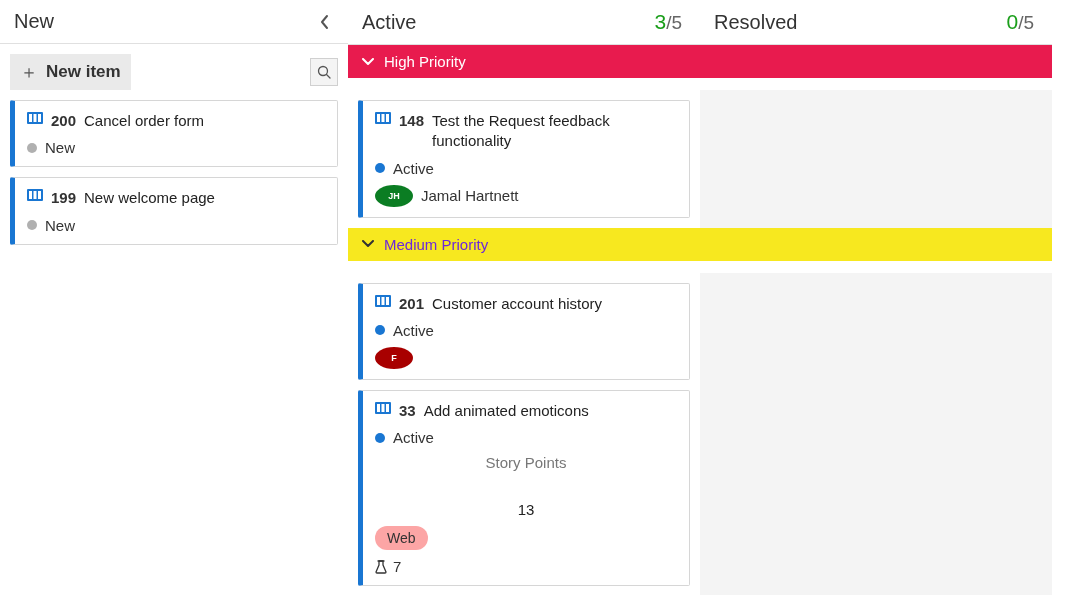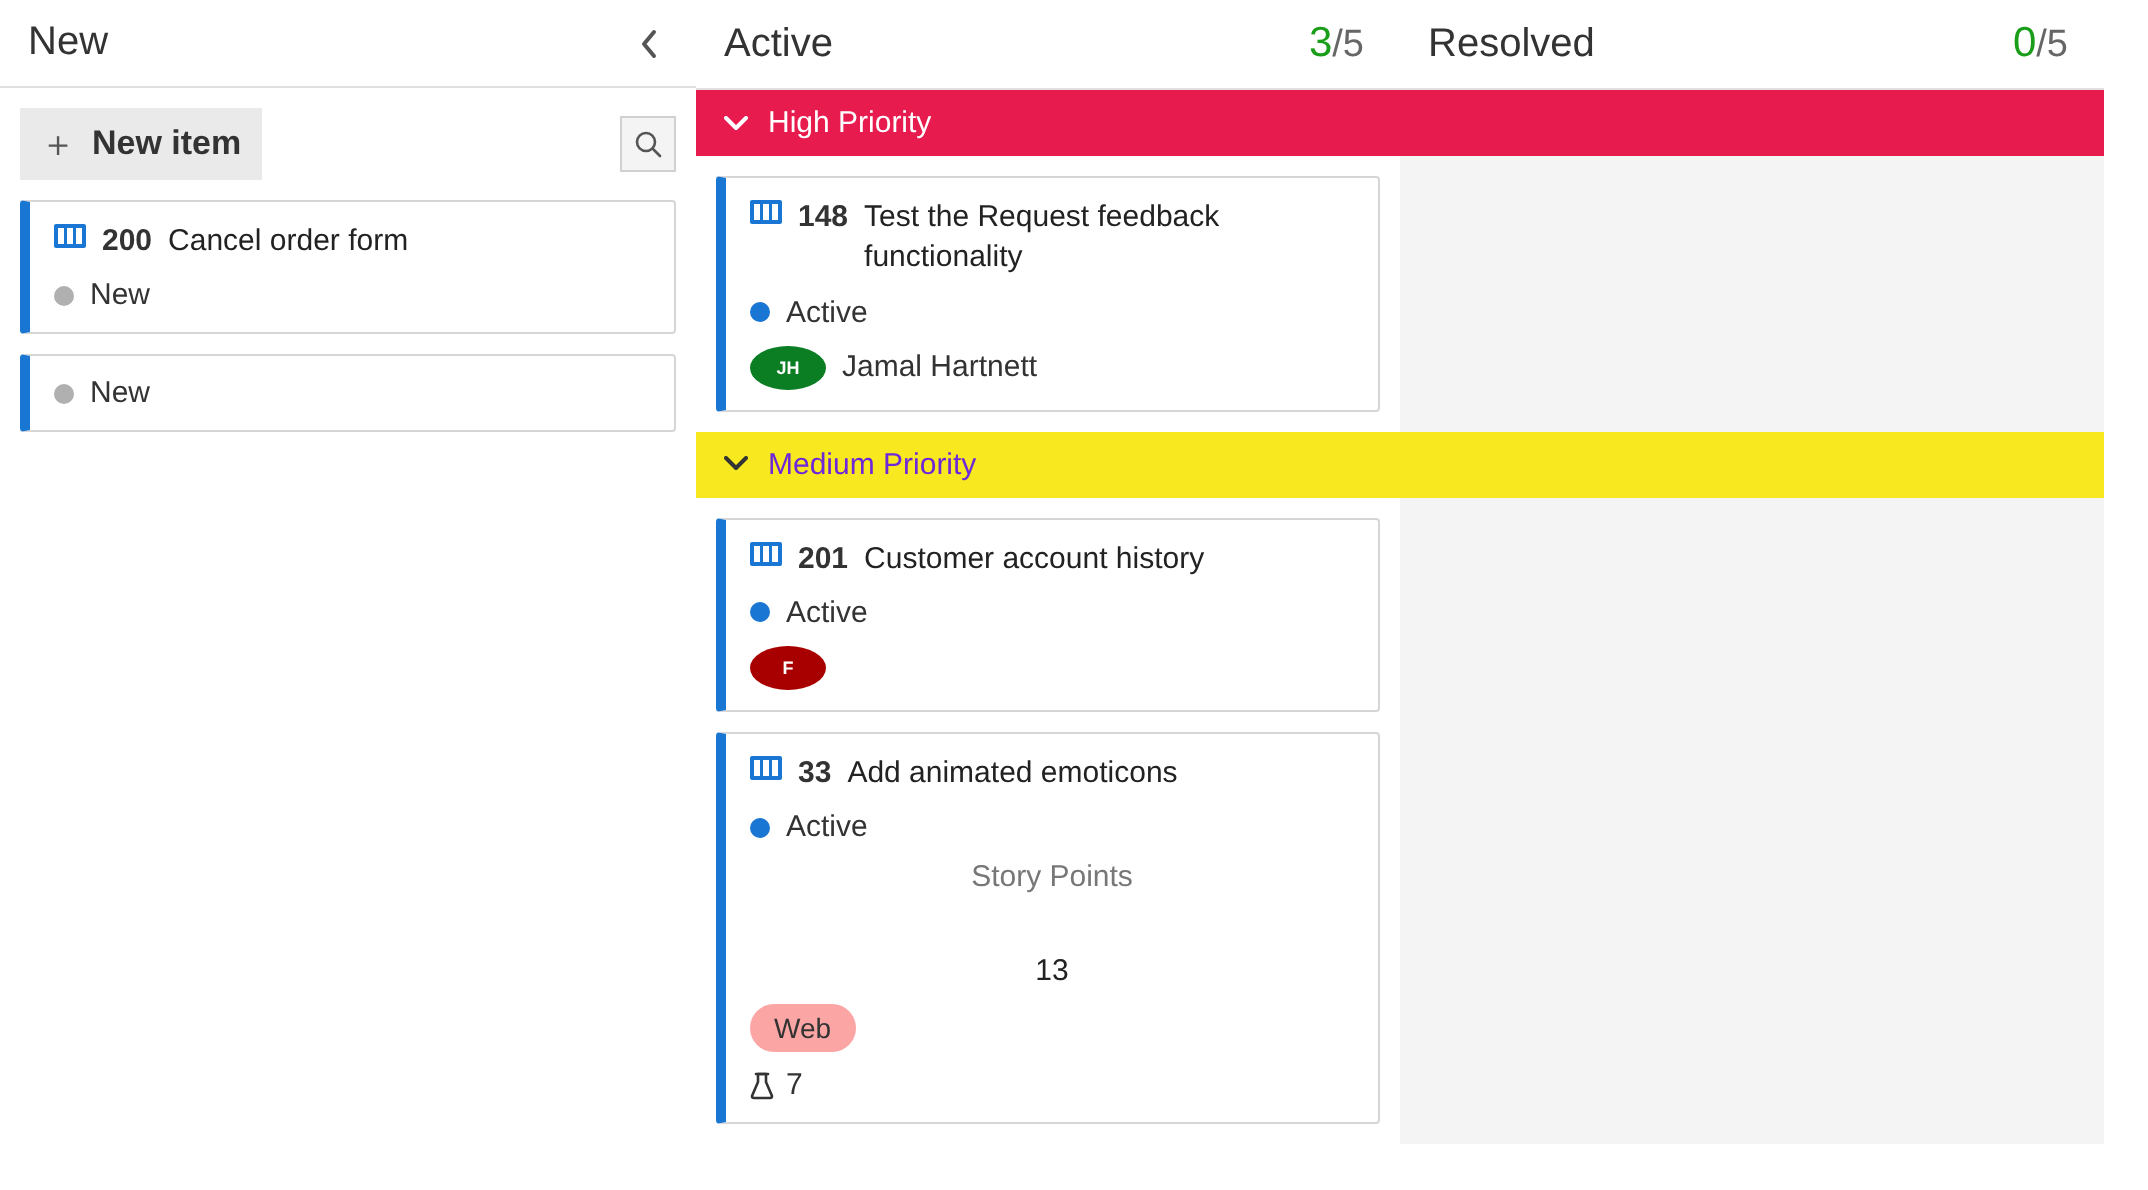--- a/index.html
+++ b/index.html
@@ -167,21 +167,21 @@
   .swimlane-header.med { background: #f7e81f; color: #6d28d9; }
   .chev {
     display: inline-block;
     font-size: 13px;
   }
 
   .swimlane-body {
     display: grid;
     grid-template-columns: 352px 352px;
   }
-  .lane-col { padding: 10px; display: flex; flex-direction: column; gap: 10px; }
+  .lane-col { padding: 10px; display: flex; flex-direction: column; gap: 10px; margin-top: 12px; }
   .lane-col.empty { background: #f4f4f4; }
   .right-panel { display:flex; flex-direction:column; }
 
   .icon-svg { display: block; }
 </style>
 </head>
 <body>
 
 <div class="board">
 
@@ -225,20 +225,32 @@
           <span class="card-id">200</span>
           <span class="card-title">Cancel order form</span>
         </div>
         <div class="state-row">
           <span class="state-dot dot-gray"></span>
           <span>New</span>
         </div>
       </div>
 
       <div class="card">
+        <div class="card-title-row">
+          <span>
+            <svg class="icon-svg" width="16" height="14" viewBox="0 0 16 14">
+                <rect x="0" y="1" width="16" height="12" rx="1" fill="#1976d2"></rect>
+                <rect x="2" y="3" width="3" height="8" fill="#fff"></rect>
+                <rect x="6.5" y="3" width="3" height="8" fill="#fff"></rect>
+                <rect x="11" y="3" width="3" height="8" fill="#fff"></rect>
+              </svg>
+          </span>
+          <span class="card-id">199</span>
+          <span class="card-title">New welcome page</span>
+        </div>
         <div class="state-row">
           <span class="state-dot dot-gray"></span>
           <span>New</span>
         </div>
       </div>
     </div>
   </div>
 
   <div class="right-panel" style="grid-column: 2 / span 2;">
 

